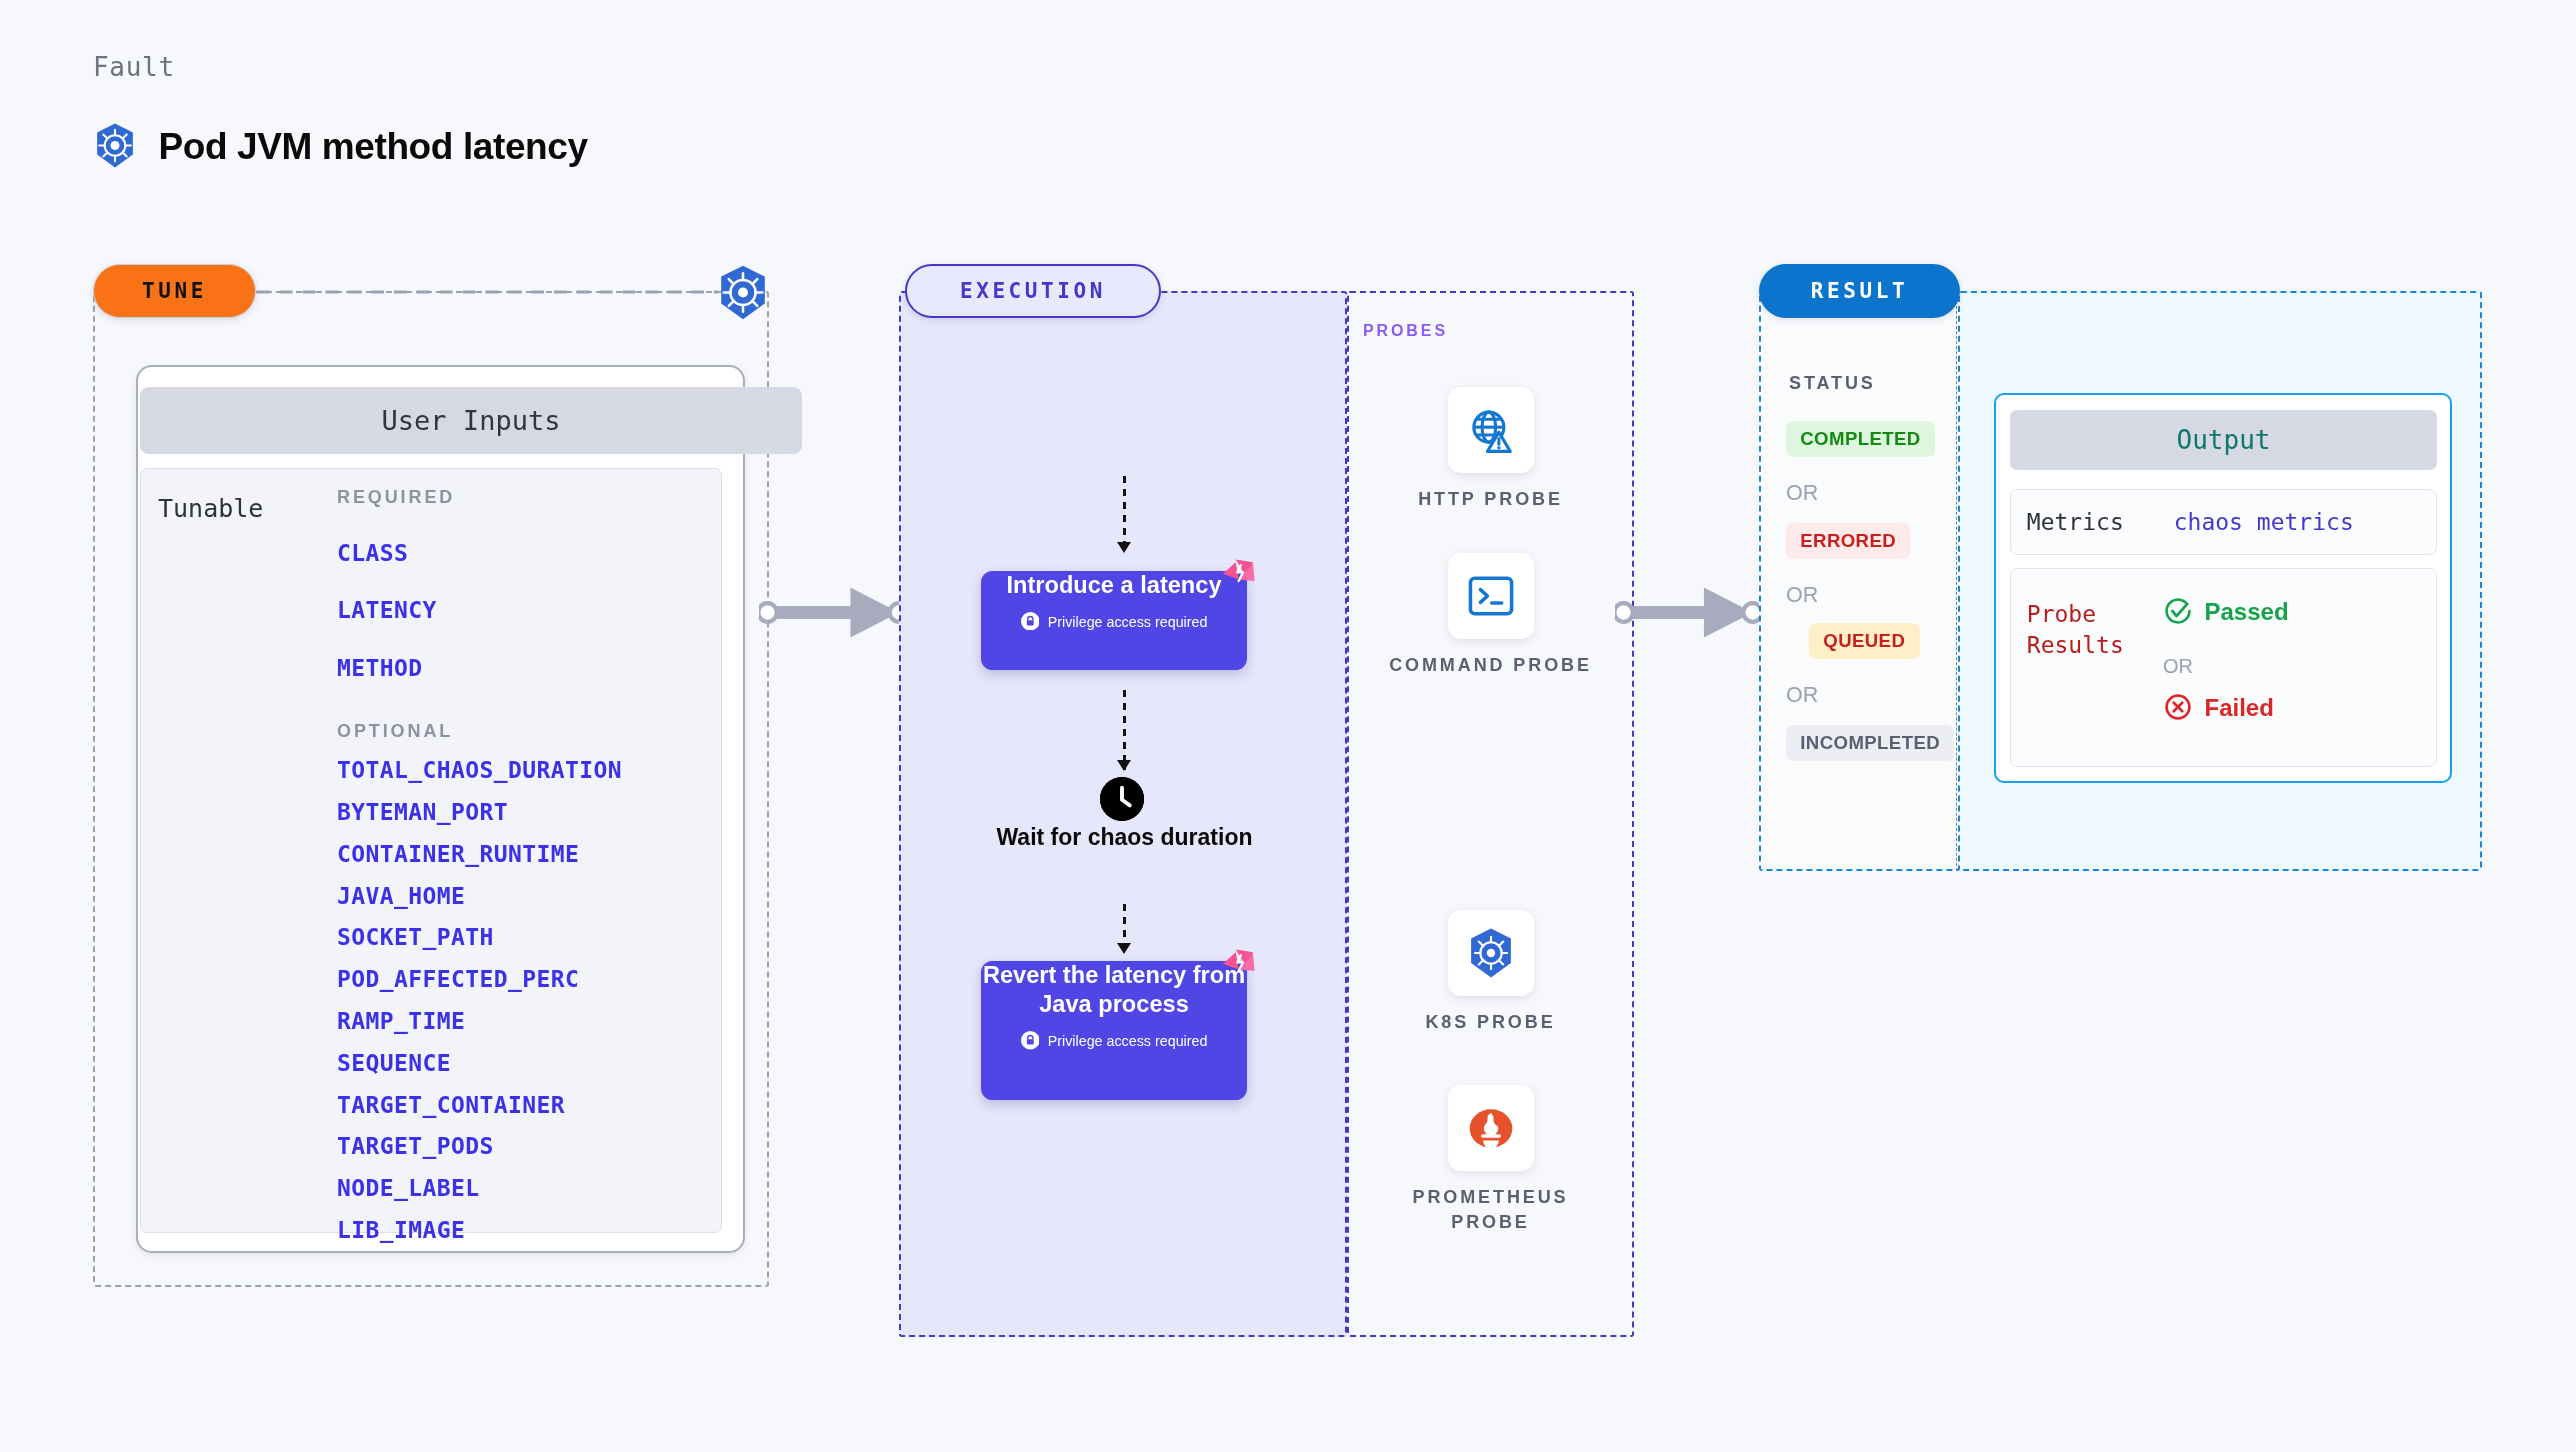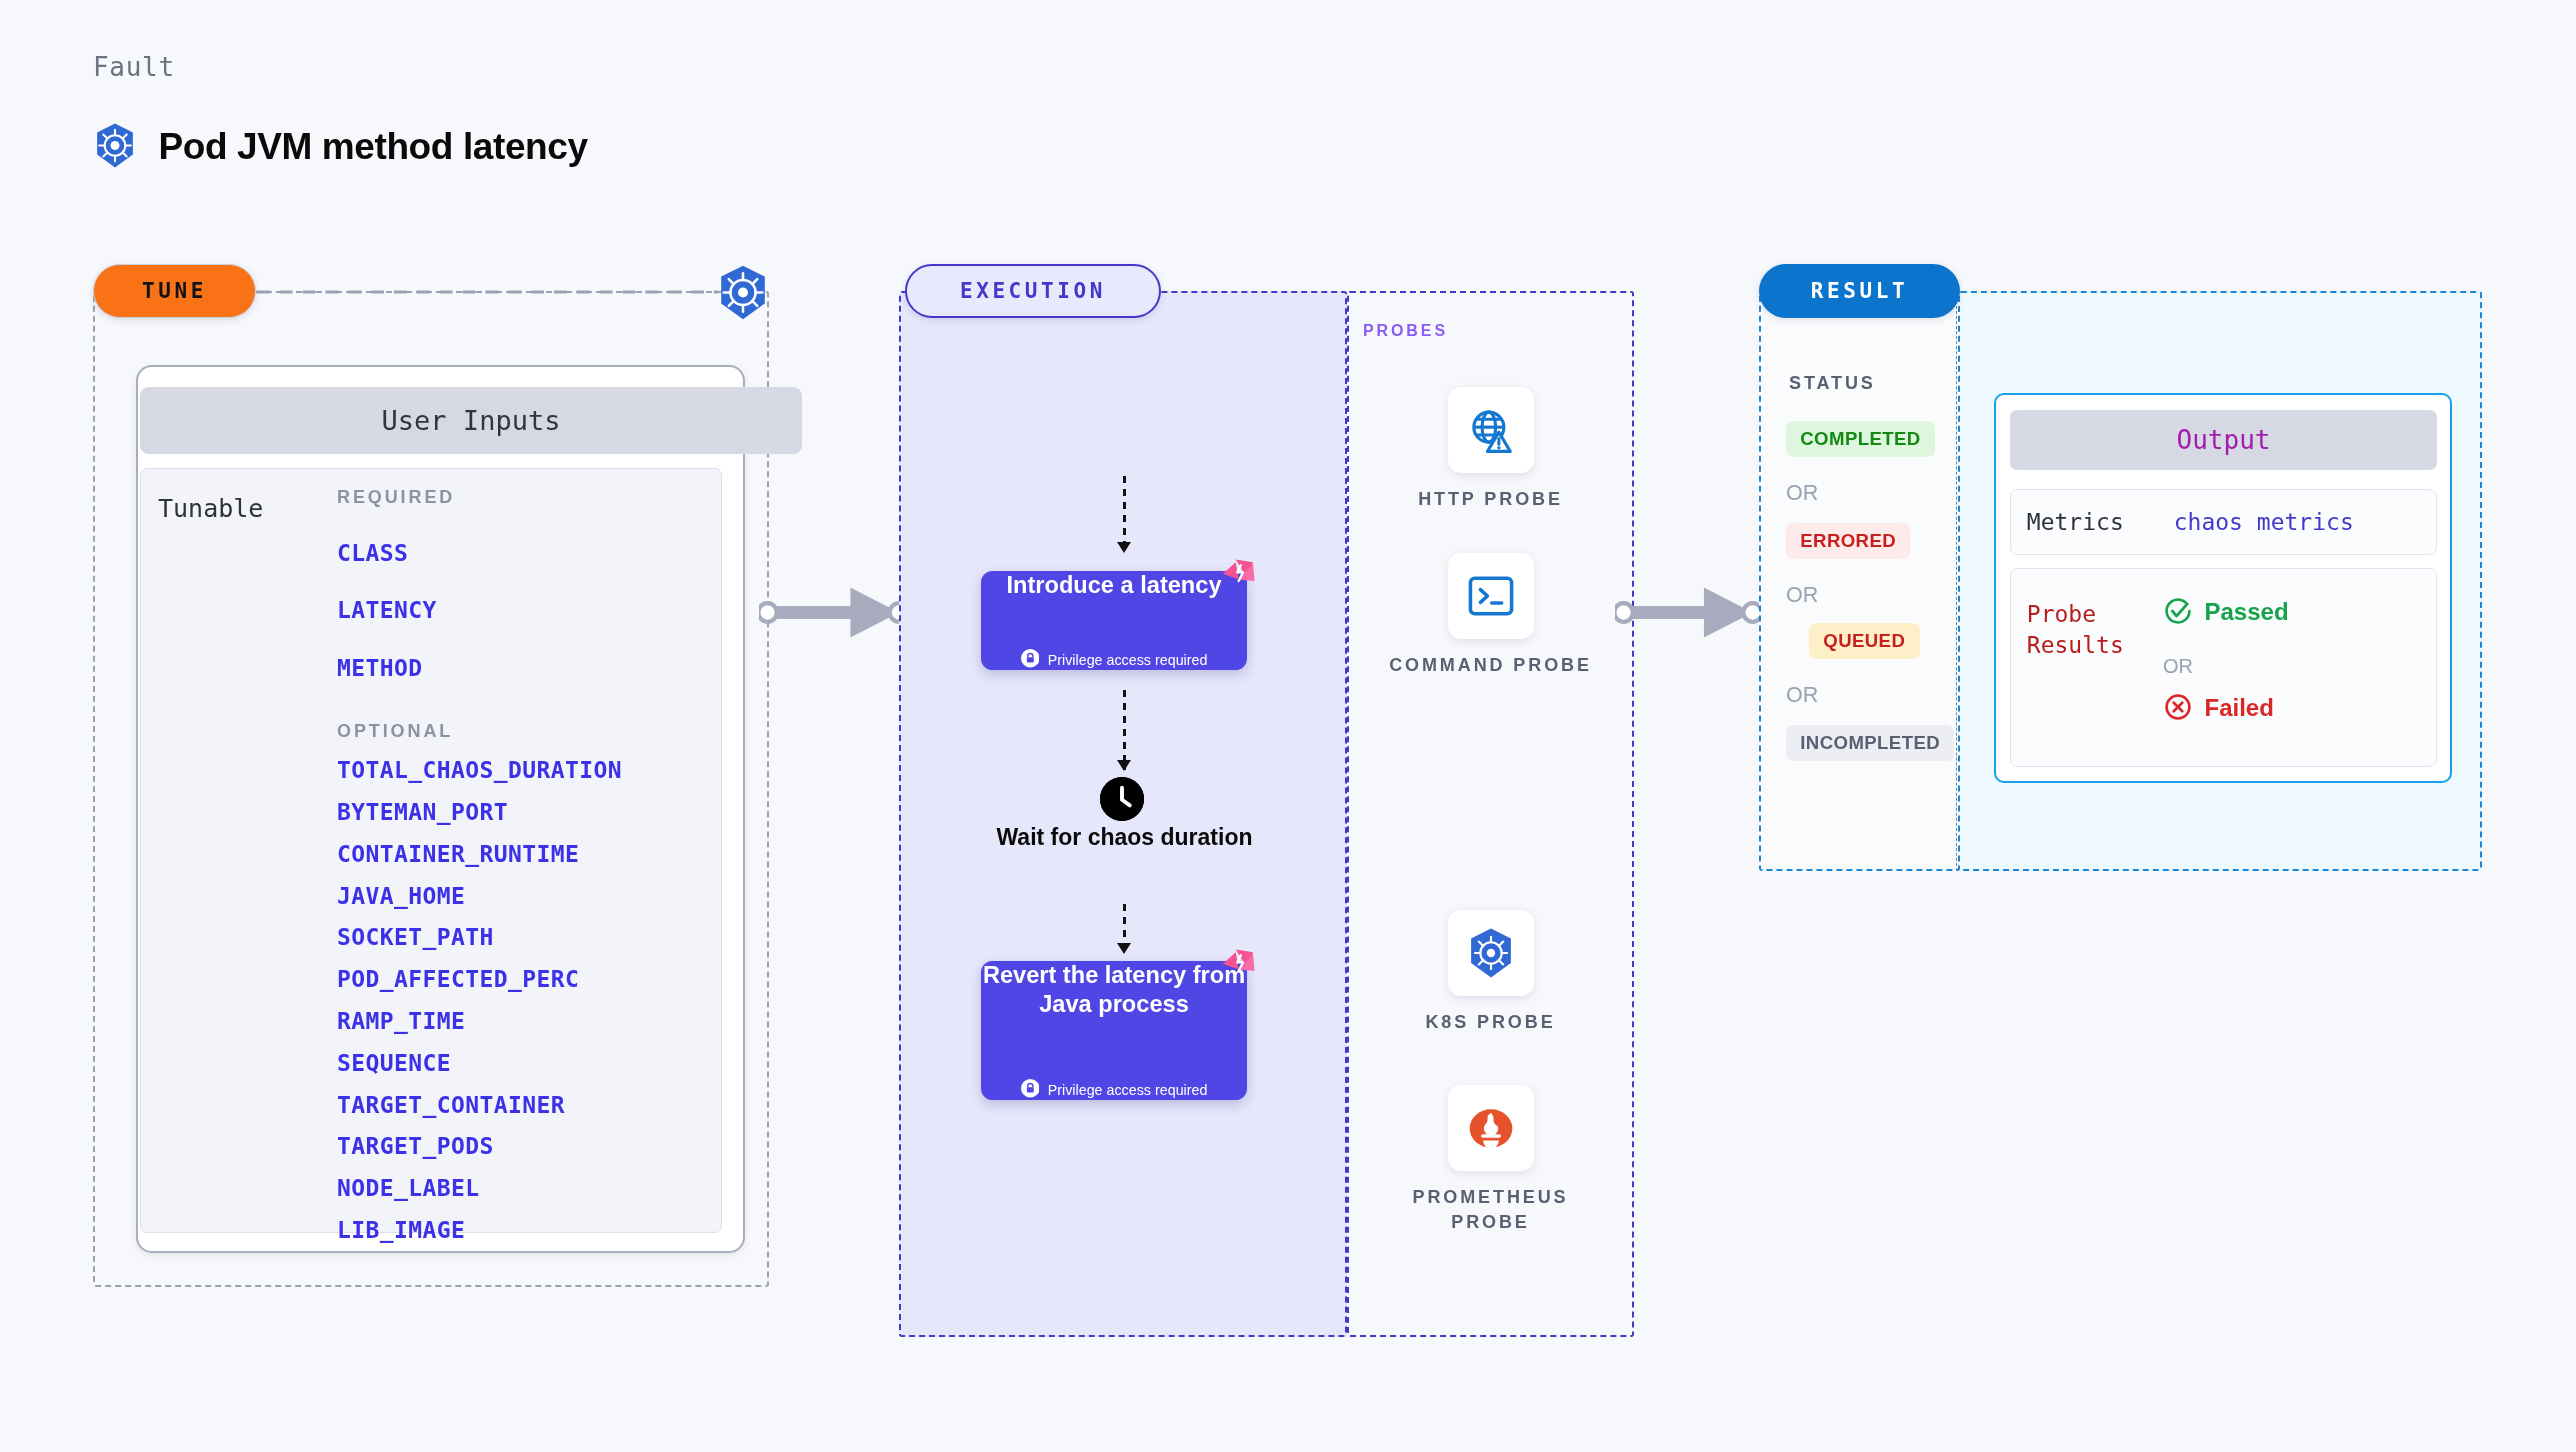--- a/index.html
+++ b/index.html
@@ -95,21 +95,21 @@
   }
   .dotarrow::after {
     content: ""; position: absolute; left: -5.7px; bottom: -1.4px;
     border-left: 7.2px solid transparent; border-right: 7.2px solid transparent;
     border-top: 11.5px solid #121212;
   }
 
   .chaos-card {
     position: absolute; background: #4f46e5; border-radius: 11.5px;
     box-shadow: 0 4.3px 11.5px rgba(40,40,120,.22);
-    display: flex; flex-direction: column; align-items: center; justify-content: space-between;
+    display: flex; flex-direction: column; align-items: center; justify-content: flex-start;
   }
   #card-introduce { left: 981px; top: 571px; width: 266px; height: 99px; }
   #card-revert    { left: 981px; top: 961px; width: 266px; height: 139px; }
   .chaos-card .title {
     color: #ffffff; font-size: 23.6px; font-weight: 700; text-align: center; line-height: 1.24;
   }
   .priv-row { display: flex; align-items: center; gap: 8.6px; margin-top: 11.5px; }
   .priv-row .txt { color: #ffffff; font-size: 14.3px; font-weight: 400; }
   .chaos-corner { position: absolute; right: -8.6px; top: -13px; }
 
@@ -174,21 +174,21 @@
     background: #eefaff; border: 2.9px dashed #1a86d8; border-left: none; border-radius: 2.9px;
   }
   .output-card {
     position: absolute; left: 1994px; top: 393px; width: 458px; height: 390px;
     background: #ffffff; border: 2.9px solid #15a0e8; border-radius: 10px;
   }
   .out-header {
     position: absolute; left: 2010px; top: 410px; width: 427px; height: 60px;
     background: #d6d8e3; border-radius: 7.2px;
     display: flex; align-items: center; justify-content: center;
-    font-family: "DejaVu Sans Mono", monospace; font-size: 26px; color: #a21caf;
+    font-family: "DejaVu Sans Mono", monospace; font-size: 26px; color: #0f766e;
   }
   .out-metrics {
     position: absolute; left: 2010px; top: 489px; width: 427px; height: 66px;
     background: #fbfcfe; border: 1.4px solid #e1e4ec; border-radius: 7.2px;
     display: flex; align-items: center;
   }
   .out-metrics .k {
     font-family: "DejaVu Sans Mono", monospace; font-size: 23px; color: #2e323b; margin-left: 15.8px;
   }
   .out-metrics .v {

